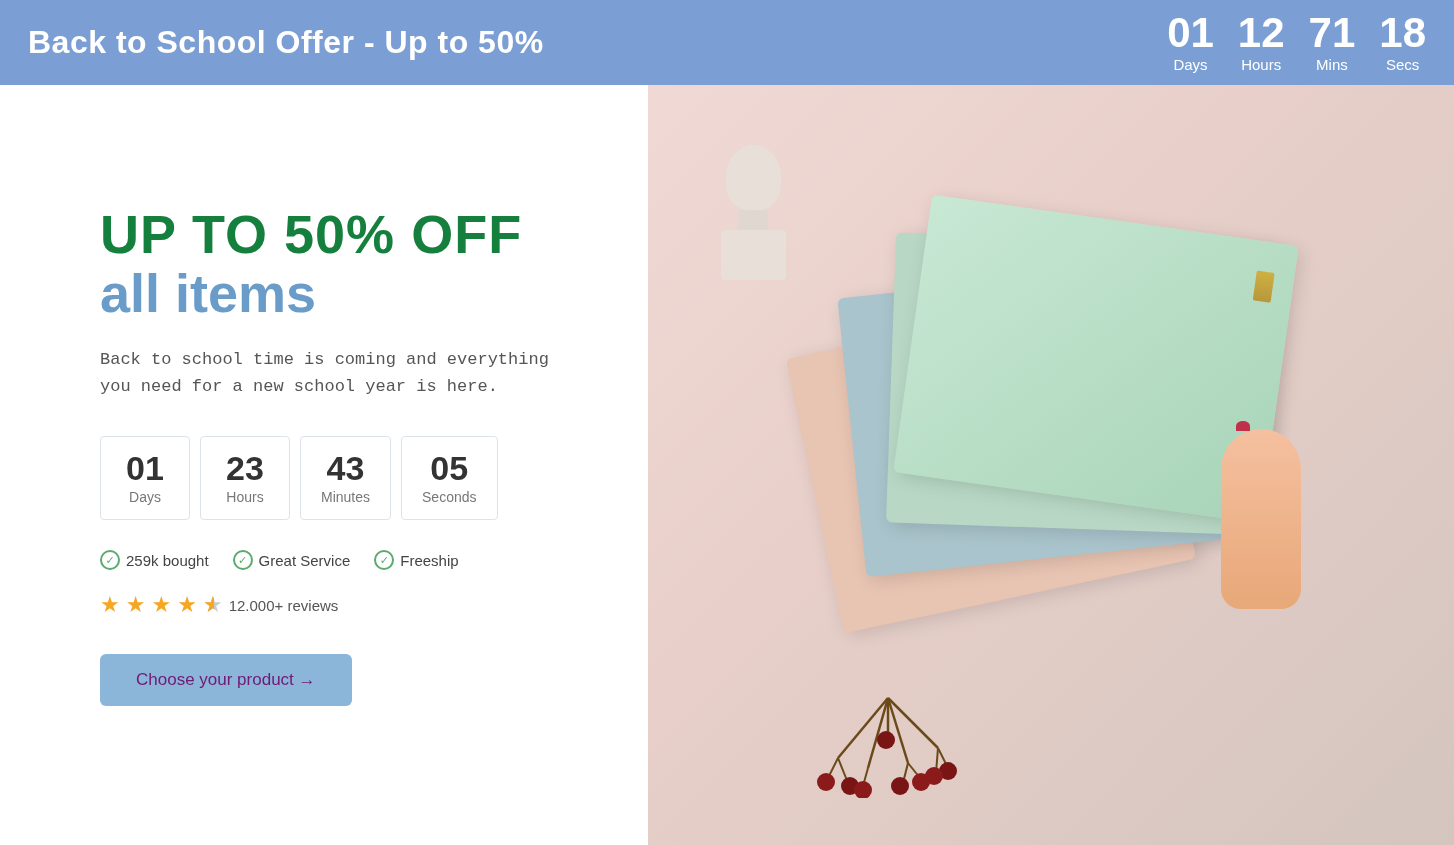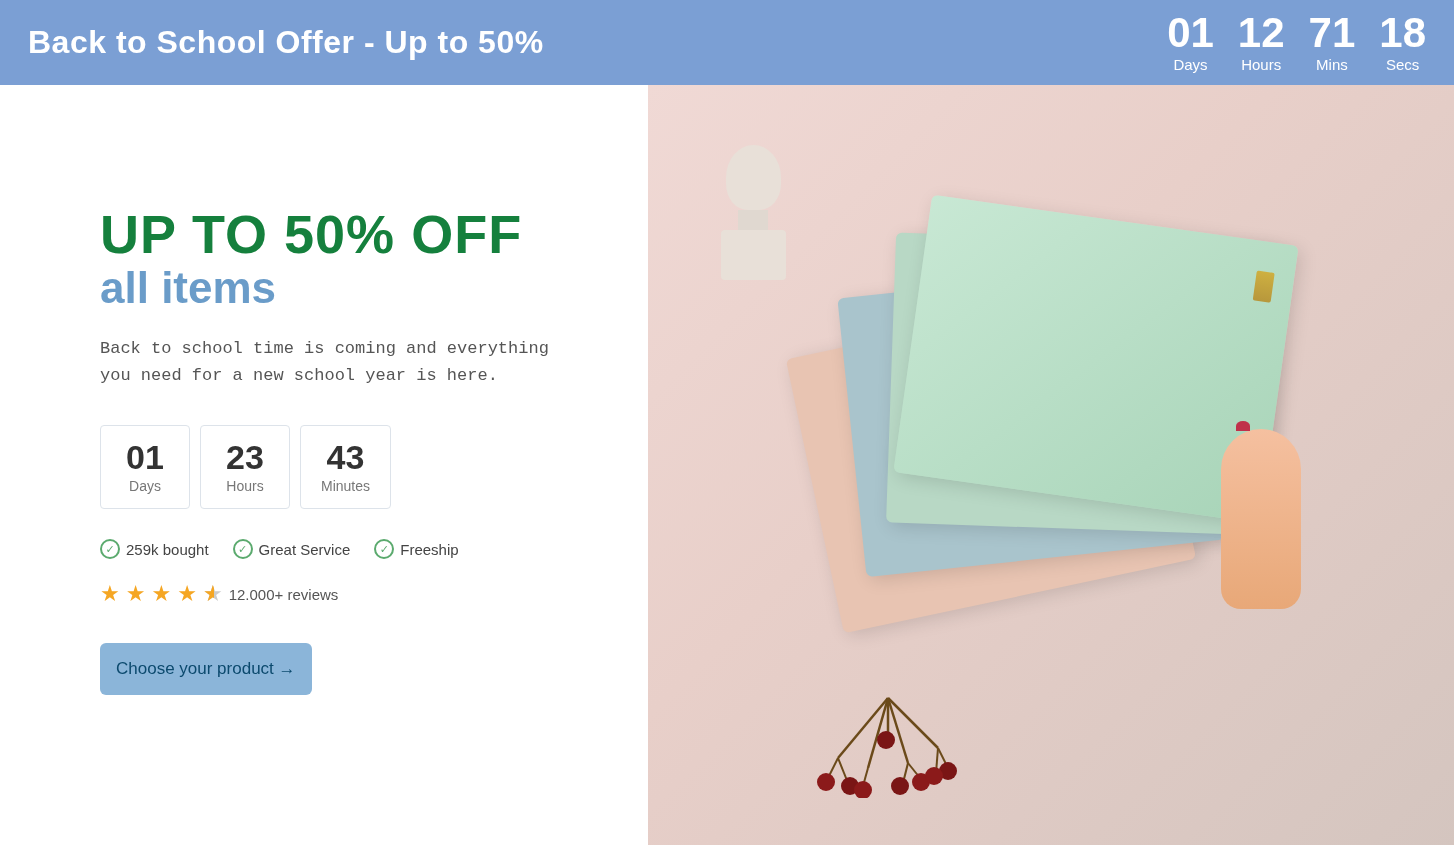--- a/index.html
+++ b/index.html
@@ -57,21 +57,21 @@
     .headline-orange {
       color: #15803d;
       font-size: 54px;
       font-weight: 800;
       text-transform: uppercase;
       line-height: 1.1;
       letter-spacing: 1px;
     }
     .headline-blue {
       color: #6a9cc9;
-      font-size: 44px;
+      font-size: 54px;
       font-weight: 800;
       line-height: 1.1;
       margin-bottom: 22px;
     }
     .subtext {
       color: #555;
       font-size: 17px;
       line-height: 1.6;
       max-width: 460px;
       margin-bottom: 36px;
@@ -147,24 +147,24 @@
     }
     .reviews-text {
       font-size: 15px;
       color: #555;
       margin-left: 0;
     }
 
     
     .cta-button {
       background: #8bb5d9;
-      color: #0c4a6e;
+      color: #701a75;
       border: none;
       border-radius: 6px;
-      padding: 16px 16px;
+      padding: 16px 36px;
       font-size: 17px;
       cursor: pointer;
       display: inline-flex;
       align-items: center;
       gap: 10px;
       font-weight: 500;
       width: fit-content;
     }
 
     
@@ -310,20 +310,24 @@
         <span class="timer-box-number">01</span>
         <span class="timer-box-label">Days</span>
       </div>
       <div class="timer-box">
         <span class="timer-box-number">23</span>
         <span class="timer-box-label">Hours</span>
       </div>
       <div class="timer-box">
         <span class="timer-box-number">43</span>
         <span class="timer-box-label">Minutes</span>
+      </div>
+      <div class="timer-box">
+        <span class="timer-box-number">05</span>
+        <span class="timer-box-label">Seconds</span>
       </div>
     </div>
 
     <div class="badges">
       <div class="badge">
         <div class="badge-icon">✓</div>
         <span>259k bought</span>
       </div>
       <div class="badge">
         <div class="badge-icon">✓</div>

